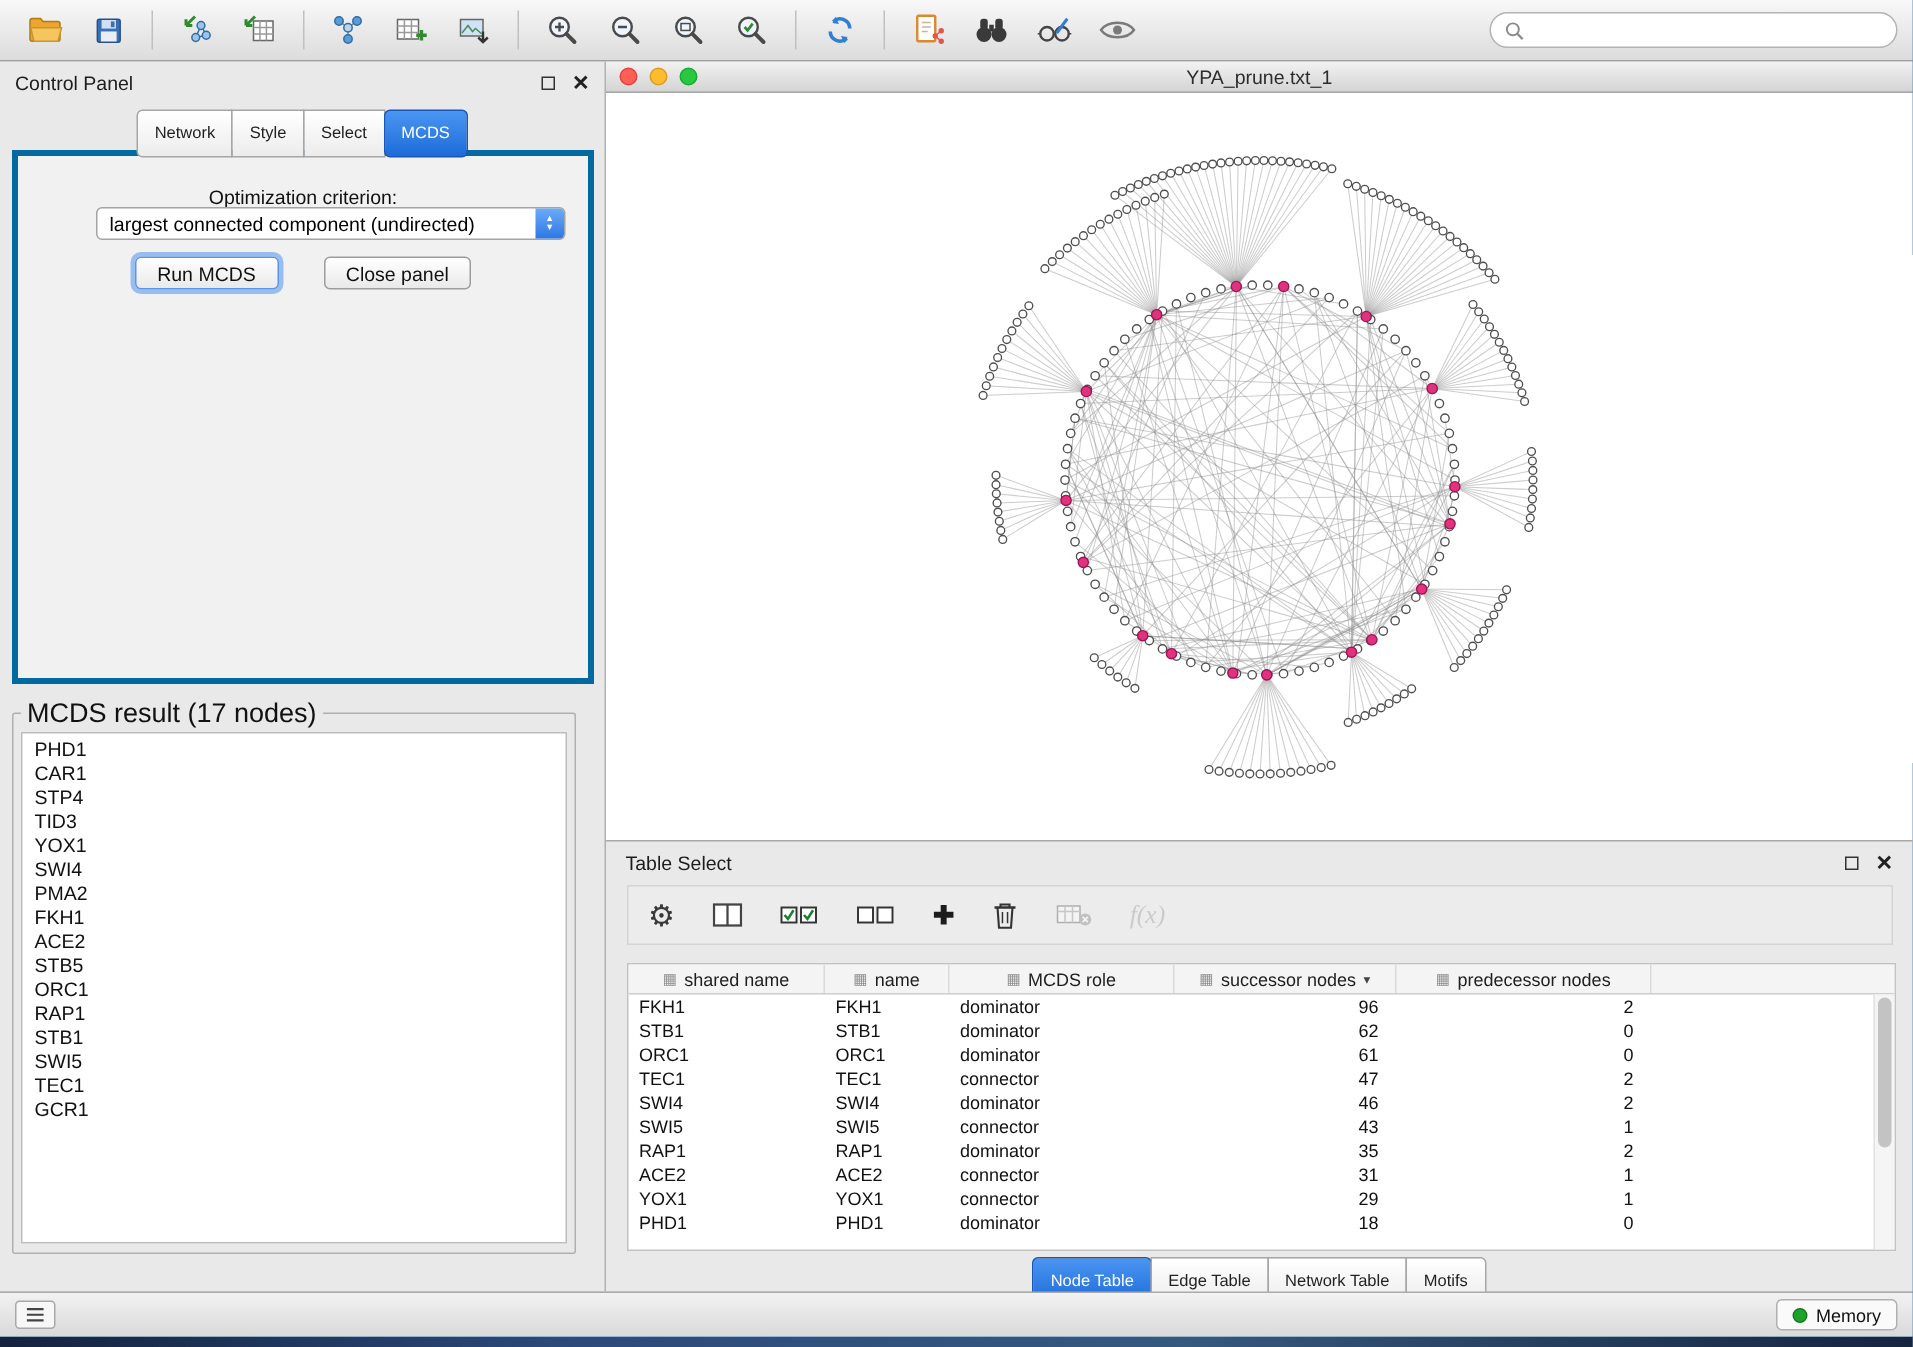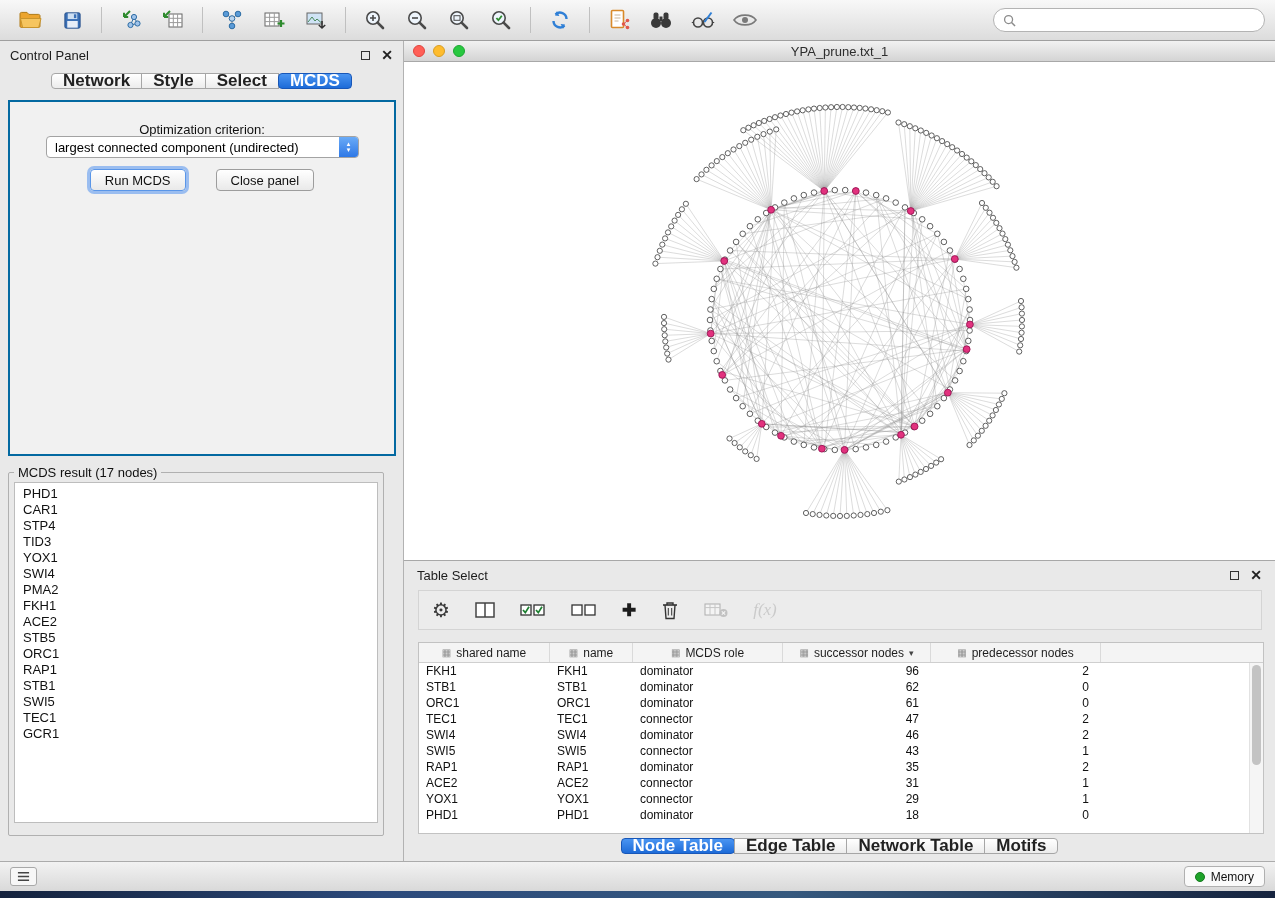--- a/index.html
+++ b/index.html
@@ -20,41 +20,41 @@
   .searchbox input{border:none;outline:none;flex:1;font:13px "Liberation Sans",sans-serif;background:transparent;}
 
   
   .cpanel{position:absolute;left:0;top:41px;width:404px;height:820px;background:#e9e9e9;
     border-right:1px solid #b2b2b2;}
   .panel-header{height:28px;display:flex;align-items:center;padding:0 10px;font-size:13px;color:#1c1c1c;}
   .winbtns{margin-left:auto;display:flex;align-items:center;gap:11px;}
   .float-ic{width:9px;height:9px;border:1.5px solid #333;display:inline-block;}
   .close-ic{font-size:14px;font-weight:bold;color:#222;line-height:10px;}
   .cp-tabs{display:flex;justify-content:center;margin-top:4px;position:relative;z-index:2;}
-  .seg-tab{height:16px;padding:0 11px;font-size:17px;color:#222;display:flex;align-items:center;
-    background:linear-gradient(#ffffff,#ececec);border:1px solid #a6a6a6;margin-left:-1px;cursor:pointer;font-weight:bold;}
+  .seg-tab{height:32px;padding:0 11px;font-size:11px;color:#222;display:flex;align-items:center;
+    background:linear-gradient(#ffffff,#ececec);border:1px solid #a6a6a6;margin-left:-1px;cursor:pointer;}
   .seg-tab:first-child{border-radius:4px 0 0 4px;margin-left:0;}
   .seg-tab:last-child{border-radius:0 4px 4px 0;}
   .seg-tab.active{background:linear-gradient(#4a95f2,#1d6bd8);color:#fff;border-color:#1857b8;border-radius:4px;}
   .cp-box{position:absolute;left:8px;top:59px;width:388px;height:356px;background:#f1f1f1;
-    border:2px solid #0369a1;}
+    border:4px solid #0369a1;}
   .opt-label{margin-top:20px;text-align:center;font-size:13px;color:#111;}
-  .mac-select{position:absolute;left:36px;top:34px;width:313px;height:22px;background:#fff;
+  .mac-select{position:absolute;left:52px;top:34px;width:313px;height:22px;background:#fff;
     border:1px solid #a3a3a3;border-radius:4px;display:flex;align-items:center;font-size:13px;
     padding-left:8px;cursor:pointer;}
   .sel-arrows{margin-left:auto;width:19px;height:20px;border-radius:0 3px 3px 0;
     background:linear-gradient(#6aabf7,#2e78e6);display:flex;flex-direction:column;
     align-items:center;justify-content:center;color:#fff;font-size:7px;line-height:6px;}
   .btn-row{position:absolute;top:67px;left:0;width:100%;display:flex;justify-content:center;gap:30px;}
   .btn{height:22px;padding:0 14px;font-size:13px;color:#111;border:1px solid #9d9d9d;border-radius:4px;
     background:linear-gradient(#ffffff,#e9e9e9);cursor:pointer;}
   .btn.focused{box-shadow:0 0 0 3px rgba(82,145,239,.55);border-color:#5a96e8;}
   .result-group{position:absolute;left:8px;top:424px;width:376px;height:371px;margin:0;
     border:1px solid #b0b0b0;border-radius:2px;padding:2px 5px 6px;background:#e9e9e9;}
-  .result-group legend{font-size:13px;color:#111;padding:0 4px;}
+  .result-group legend{font-size:18px;color:#111;padding:0 4px;}
   .result-list{width:100%;height:341px;background:#fff;border:1px solid #bdbdbd;overflow:hidden;padding-top:3px;}
   .result-item{font-size:13px;height:16px;line-height:16px;padding-left:8px;color:#111;}
 
   
   .netwin{position:absolute;left:404px;top:41px;width:871px;height:519px;}
   .net-titlebar{height:21px;background:linear-gradient(#f2f2f2,#d4d4d4);border-bottom:1px solid #a8a8a8;
     display:flex;align-items:center;padding:0 9px;position:relative;}
   .tl{width:12px;height:12px;border-radius:50%;margin-right:8px;flex:none;}
   .tl.red{background:#ff5f57;border:1px solid #e0443e;}
   .tl.yellow{background:#febc2e;border:1px solid #d89e24;}

